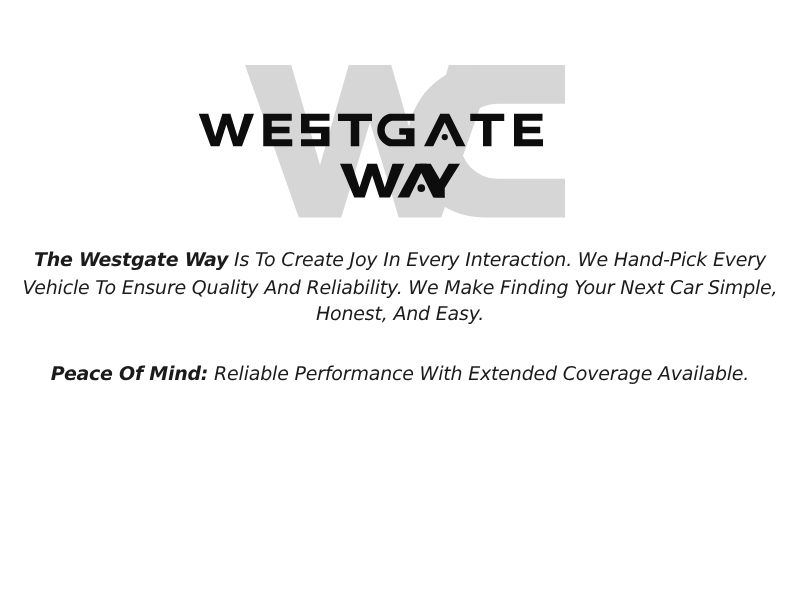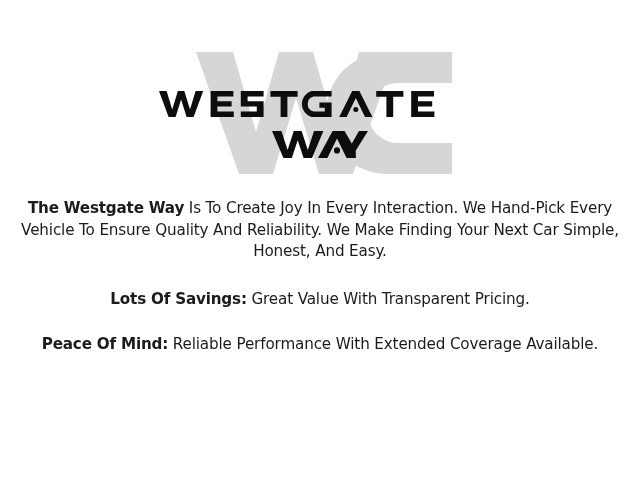--- a/index.html
+++ b/index.html
@@ -13,20 +13,21 @@
     overflow: hidden;
     font-family: "Liberation Sans", sans-serif;
     -webkit-font-smoothing: antialiased;
   }
 
   .canvas {
     position: relative;
     width: 640px;
     height: 480px;
     background: #ffffff;
+    font-style: italic;
   }
 
   
   .logo-block {
     position: absolute;
     left: 0;
     top: 46px;
     width: 640px;
     height: 132px;
   }
@@ -155,19 +156,18 @@
       </svg>
 
     </div>
   </div>
 
   <div class="copy">
 
     <p class="para lede"><b>The Westgate Way</b><span> Is To Create Joy In Every Interaction. We Hand-Pick Every Vehicle To Ensure Quality And Reliability. We Make Finding Your Next Car Simple, Honest, And Easy.</span></p>
 
 
-    <p class="para point"><b>Lots Of Savings:</b><span> Great Value With Transparent Pricing.</span></p>
 
     <p class="para last"><b>Peace Of Mind:</b><span> Reliable Performance With Extended Coverage Available.</span></p>
 
   </div>
 
 </div>
 
 </body></html>

